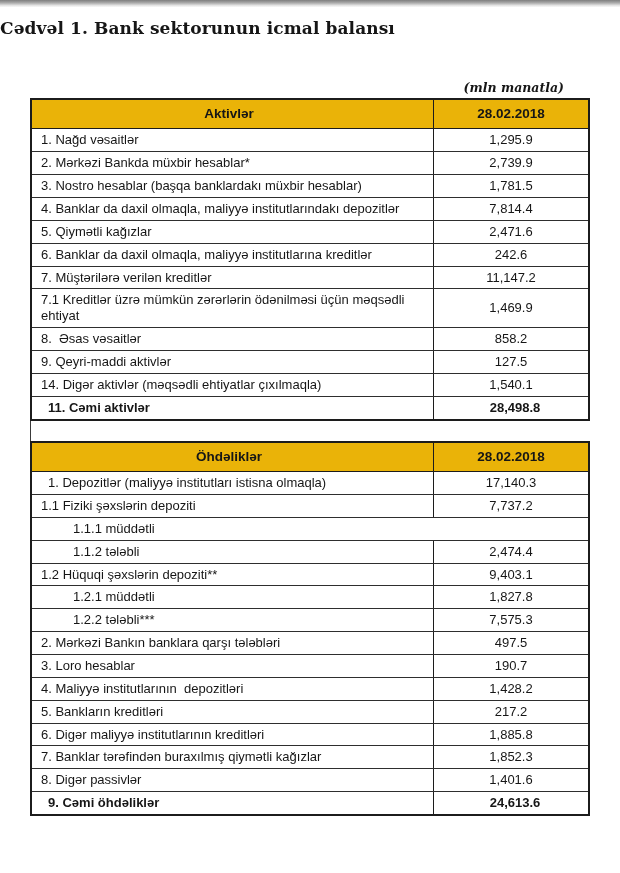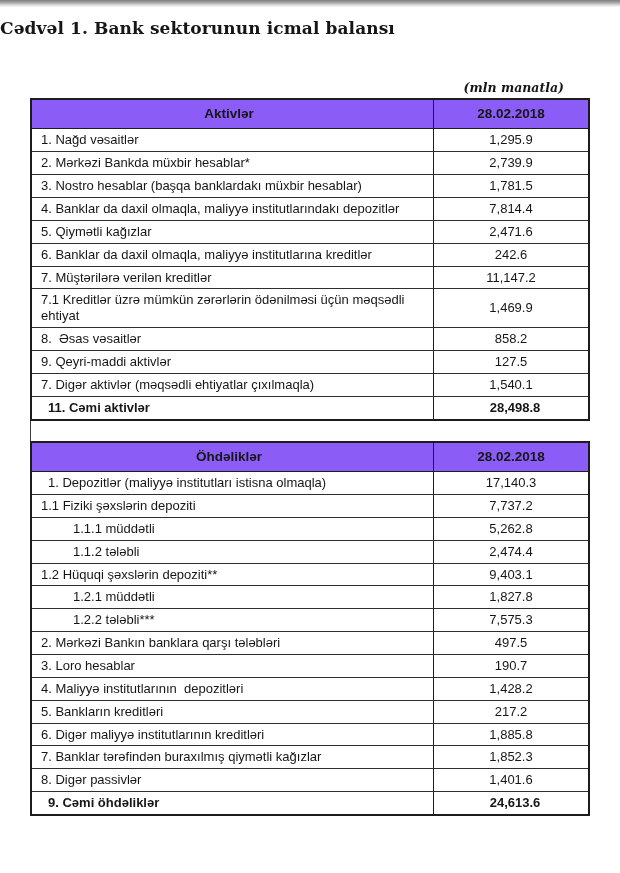--- a/index.html
+++ b/index.html
@@ -34,21 +34,21 @@
     font-size: 12.5px;
   }
   .tbl {
     width: 560px;
     margin-left: 30px;
     border: 2px solid #1c1c1c;
     background: #ffffff;
   }
   .tr { display: flex; align-items: stretch; border-top: 1px solid #2e2e2e; }
   .tr:first-child { border-top: none; }
-  .tr.header { background: #8b5cf6; border-bottom: 1.5px solid #1c1c1c; gap: 8px; }
+  .tr.header { background: #eab308; border-bottom: 1.5px solid #1c1c1c; gap: 8px; }
   .tr.header + .tr { border-top: none; }
   .td {
     padding: 3px 8px;
     font-size: 13px;
     line-height: 1.22;
     display: flex;
     align-items: center;
   }
   .td.label { flex: 1 1 auto; padding-left: 9px; white-space: pre-wrap; }
   .td.value {
@@ -111,21 +111,21 @@
   </div>
   <div class="tr">
     <div class="td label">8.  Əsas vəsaitlər</div>
     <div class="td value">858.2</div>
   </div>
   <div class="tr">
     <div class="td label">9. Qeyri-maddi aktivlər</div>
     <div class="td value">127.5</div>
   </div>
   <div class="tr">
-    <div class="td label">7. Digər aktivlər (məqsədli ehtiyatlar çıxılmaqla)</div>
+    <div class="td label">14. Digər aktivlər (məqsədli ehtiyatlar çıxılmaqla)</div>
     <div class="td value">1,540.1</div>
   </div>
   <div class="tr total">
     <div class="td label">11. Cəmi aktivlər</div>
     <div class="td value">28,498.8</div>
   </div>
 </div>
 
 <div class="tables-gap"></div>
 
@@ -137,21 +137,20 @@
   <div class="tr ind-s">
     <div class="td label">1. Depozitlər (maliyyə institutları istisna olmaqla)</div>
     <div class="td value">17,140.3</div>
   </div>
   <div class="tr">
     <div class="td label">1.1 Fiziki şəxslərin depoziti</div>
     <div class="td value">7,737.2</div>
   </div>
   <div class="tr ind-1">
     <div class="td label">1.1.1 müddətli</div>
-    <div class="td value">5,262.8</div>
   </div>
   <div class="tr ind-1">
     <div class="td label">1.1.2 tələbli</div>
     <div class="td value">2,474.4</div>
   </div>
   <div class="tr">
     <div class="td label">1.2 Hüquqi şəxslərin depoziti**</div>
     <div class="td value">9,403.1</div>
   </div>
   <div class="tr ind-1">

